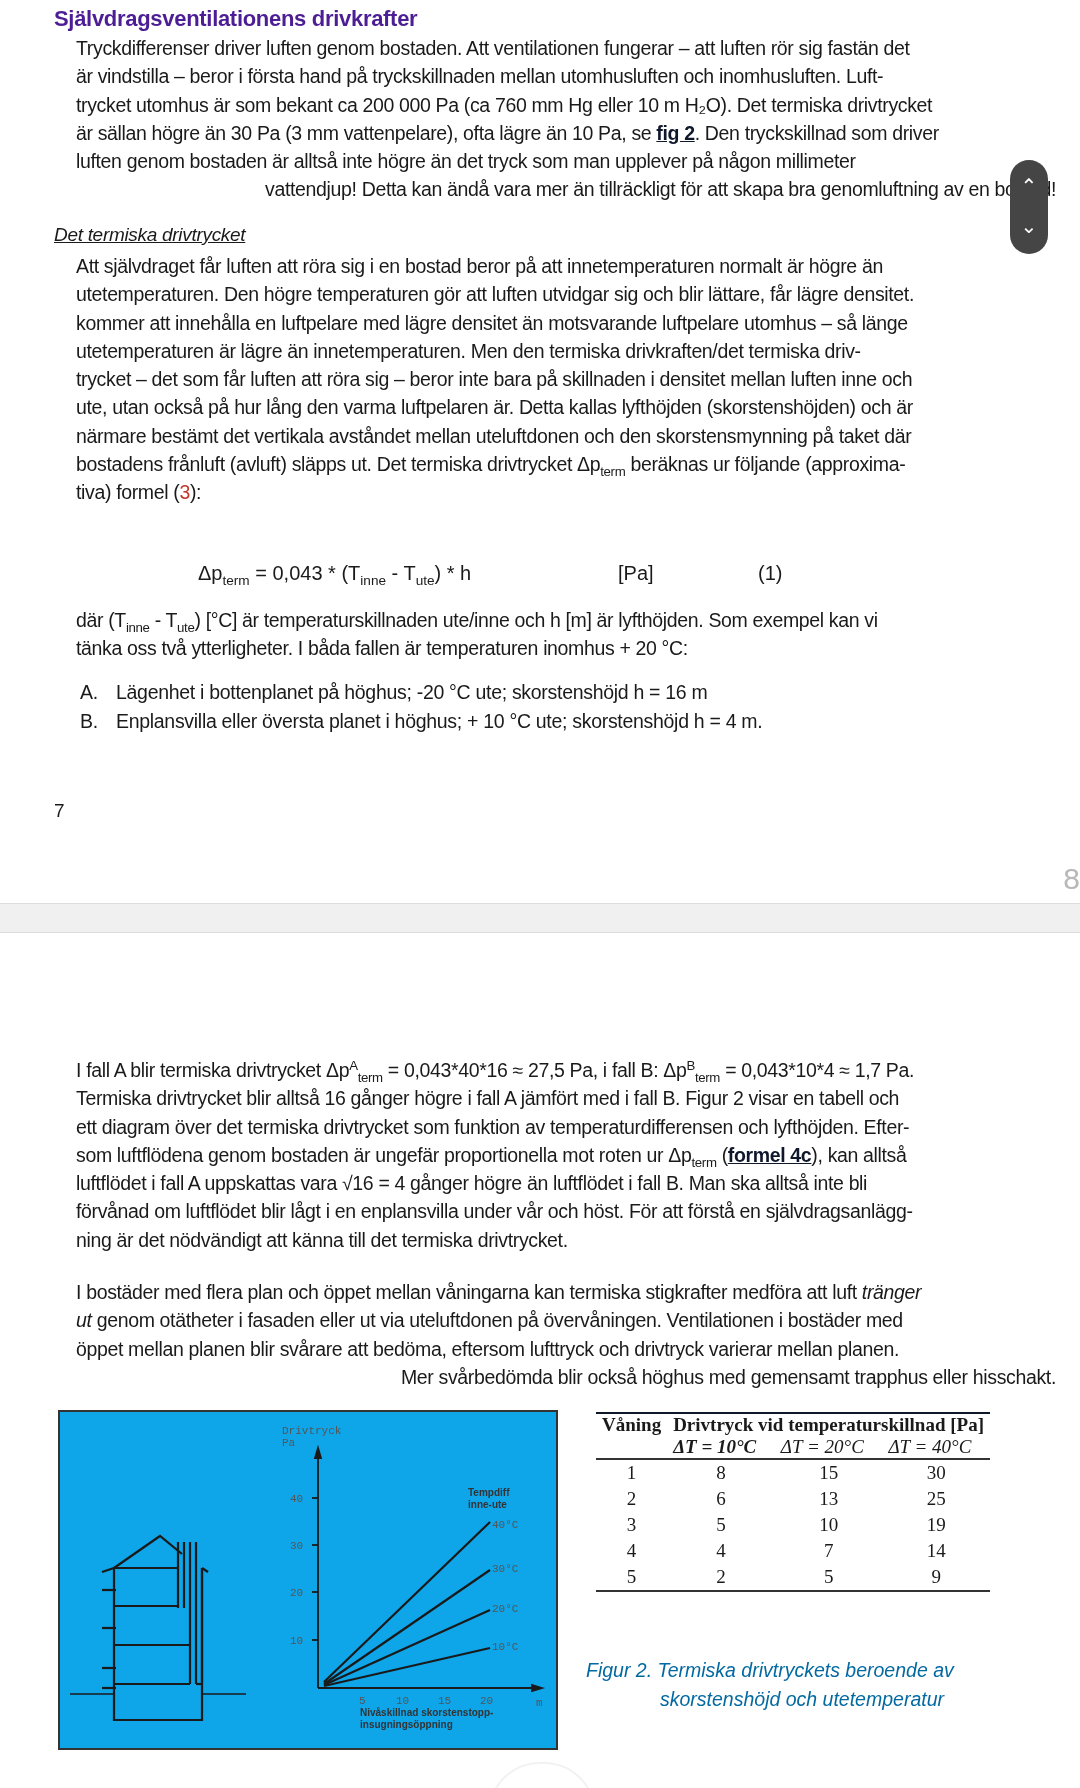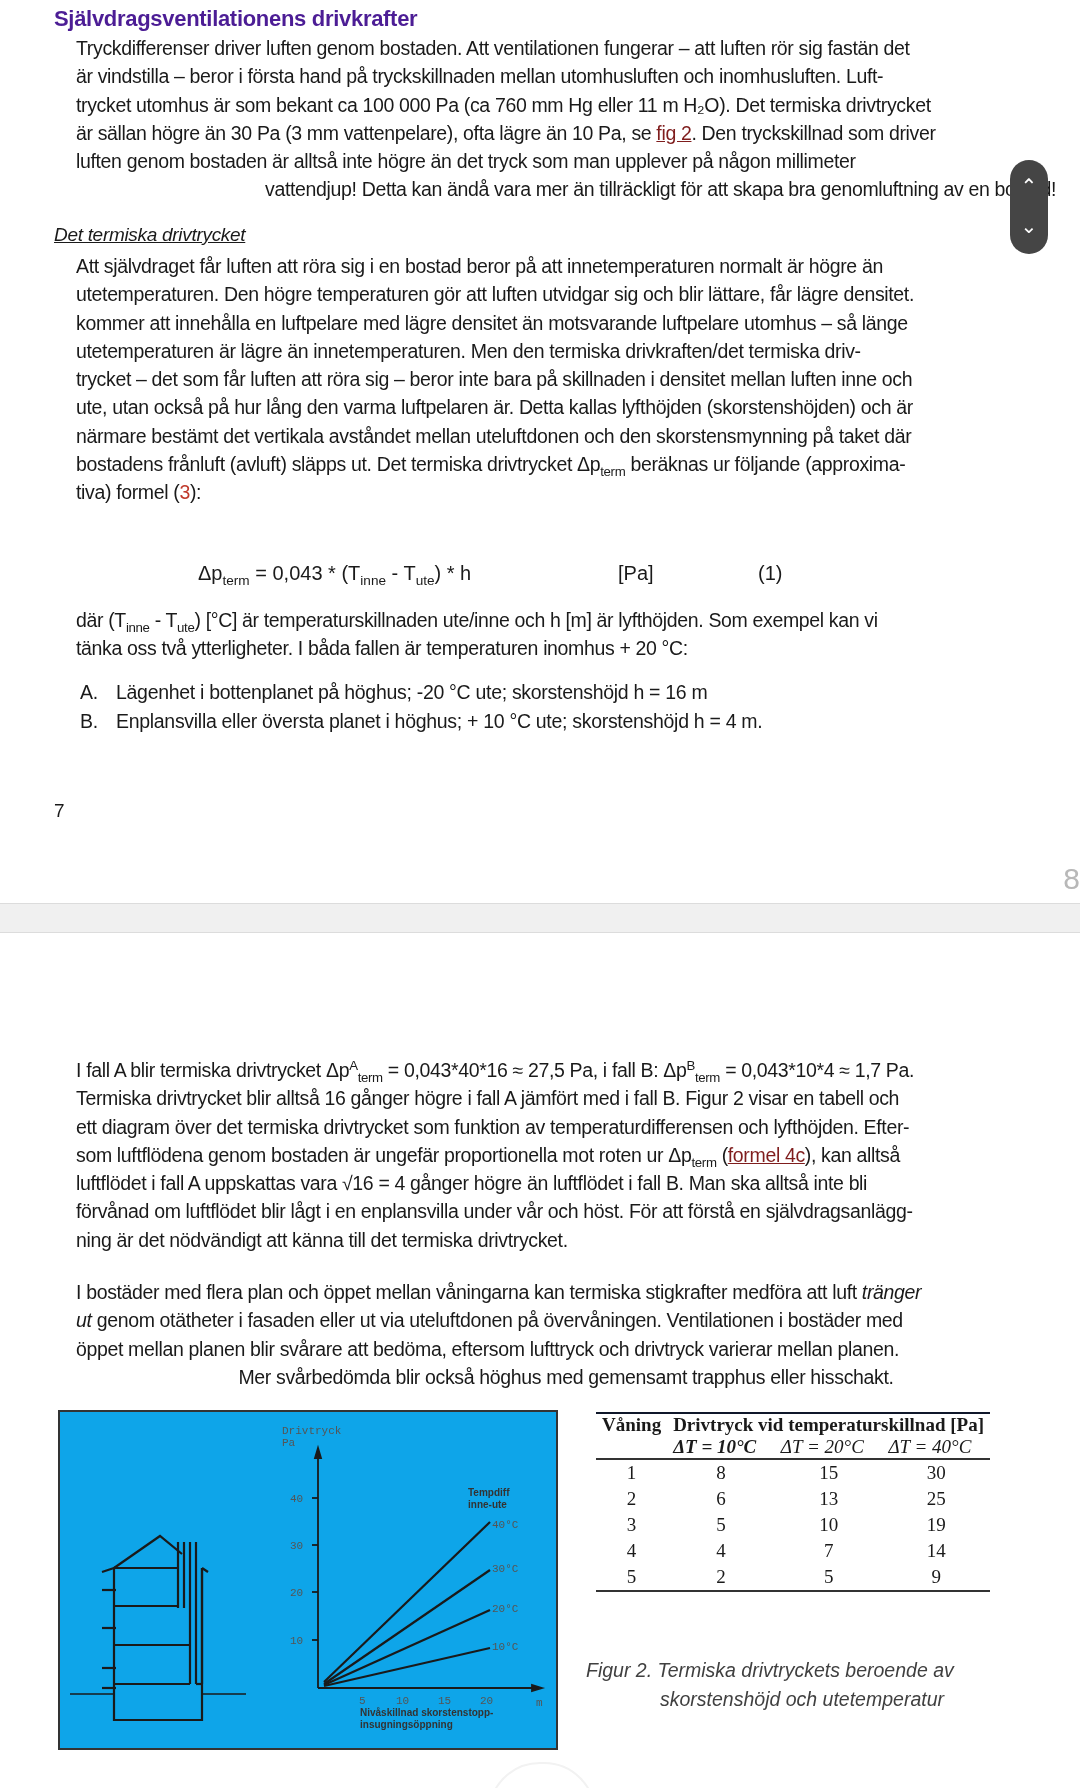--- a/index.html
+++ b/index.html
@@ -2,52 +2,52 @@
 <html><head>
 <meta charset="utf-8">
 <style>
   html,body{margin:0;padding:0;background:#fff;}
   body{width:1080px;height:1788px;position:relative;overflow:hidden;
        font-family:"Liberation Sans",sans-serif;color:#1a1a1a;}
   .txt{position:absolute;left:54px;width:980px;font-size:19.5px;line-height:28.3px;
        text-align:justify;letter-spacing:-0.35px;margin-left:22px;}
   .h1{position:absolute;left:54px;top:6px;font-size:22px;font-weight:bold;color:#4c1d95;letter-spacing:-0.3px;}
   .h2{position:absolute;left:54px;top:224px;font-size:19px;font-style:italic;text-decoration:underline;letter-spacing:-0.3px;}
-  .link{color:#7f1d1d;text-decoration:underline;}
+  .link{color:#0f172a;text-decoration:underline;font-weight:bold;}
   .red{color:#c0392b;}
   sub,sup{font-size:0.68em;line-height:0;}
   .formula{position:absolute;top:562px;font-size:20px;left:198px;}
   .unit{position:absolute;top:562px;left:618px;font-size:20px;}
   .eqno{position:absolute;top:562px;left:758px;font-size:20px;}
   .list{position:absolute;left:80px;font-size:19.5px;letter-spacing:-0.3px;}
   .list span.l{display:inline-block;width:36px;}
   .pnum{position:absolute;left:54px;top:800px;font-size:19px;}
   .pnext{position:absolute;right:0;top:862px;font-size:30px;color:#b8b8b8;font-weight:300;}
   .gap{position:absolute;left:0;top:903px;width:1080px;height:28px;background:#f0f0f0;
        border-top:1px solid #dcdcdc;border-bottom:1px solid #dcdcdc;}
   .scroll{position:absolute;left:1010px;top:160px;width:38px;height:94px;background:#454545;
           border-radius:19px;}
   .scroll .b{position:absolute;left:0;width:38px;height:36px;color:#fff;font-size:20px;text-align:center;line-height:36px;cursor:pointer;}
   .fig{position:absolute;left:58px;top:1410px;width:496px;height:336px;border:2px solid #333;background:#0ea5e9;}
   table.t{position:absolute;left:596px;top:1412px;border-collapse:collapse;font-family:"Liberation Serif",serif;font-size:19px;}
   table.t th{font-weight:bold;padding:0 6px;text-align:left;}
   table.t td{text-align:center;padding:0 6px;line-height:26px;}
-  .caption{position:absolute;left:586px;top:1656px;font-size:19.5px;font-style:italic;color:#404040;line-height:29px;}
+  .caption{position:absolute;left:586px;top:1656px;font-size:19.5px;font-style:italic;color:#0369a1;line-height:29px;}
   .caption div:nth-child(2){padding-left:74px;}
   .circle{position:absolute;left:488px;top:1762px;width:104px;height:104px;border-radius:52px;border:2px solid #f2f2f2;}
 </style>
 </head>
 <body>
 
 <div class="h1">Självdragsventilationens drivkrafter</div>
 
 <div class="txt" style="top:34px">
   <div>Tryckdifferenser driver luften genom bostaden. Att ventilationen fungerar – att luften rör sig fastän det</div>
   <div>är vindstilla – beror i första hand på tryckskillnaden mellan utomhusluften och inomhusluften. Luft-</div>
-  <div>trycket utomhus är som bekant ca 100 000 Pa (ca 760 mm Hg eller 11 m H₂O).  Det termiska drivtrycket</div>
+  <div>trycket utomhus är som bekant ca 200 000 Pa (ca 760 mm Hg eller 10 m H₂O).  Det termiska drivtrycket</div>
   <div><span>är sällan högre än 30 Pa (3 mm vattenpelare), ofta lägre än 10 Pa, se </span><a class="link">fig 2</a><span>. Den tryckskillnad som driver</span></div>
   <div>luften genom bostaden är alltså inte högre än det tryck som man upplever på någon millimeter</div>
   <div style="text-align:right">vattendjup! Detta kan ändå vara mer än tillräckligt för att skapa bra genomluftning av en bostad!</div>
 </div>
 
 <div class="h2">Det termiska drivtrycket</div>
 
 <div class="txt" style="top:252px">
   <div>Att självdraget får luften att röra sig i en bostad beror på att innetemperaturen normalt är högre än</div>
   <div>utetemperaturen. Den högre temperaturen gör att luften utvidgar sig och blir lättare, får lägre densitet.</div>
@@ -94,21 +94,21 @@
   <div><span>som luftflödena genom bostaden är ungefär proportionella mot roten ur Δp</span><sub>term</sub><span> (</span><a class="link">formel 4c</a><span>), kan alltså</span></div>
   <div>luftflödet i fall A uppskattas vara √16  = 4 gånger högre än luftflödet i fall B. Man ska alltså inte bli</div>
   <div>förvånad om luftflödet blir lågt i en enplansvilla under vår och höst. För att förstå en självdragsanlägg-</div>
   <div style="text-align:left">ning är det nödvändigt att känna till det termiska drivtrycket.</div>
 </div>
 
 <div class="txt" style="top:1278px">
   <div><span>I bostäder med flera plan och öppet mellan våningarna kan termiska stigkrafter medföra att luft </span><i>tränger</i></div>
   <div><i>ut</i><span> genom otätheter i fasaden eller ut via uteluftdonen på övervåningen. Ventilationen i bostäder med</span></div>
   <div>öppet mellan planen blir svårare att bedöma, eftersom lufttryck och drivtryck varierar mellan planen.</div>
-  <div style="text-align:center">Mer svårbedömda blir också höghus med gemensamt trapphus eller hisschakt.</div>
+  <div style="text-align:right">Mer svårbedömda blir också höghus med gemensamt trapphus eller hisschakt.</div>
 </div>
 
 <div class="fig">
   <svg width="496" height="336" viewBox="0 0 496 336">
     <g stroke="#1a1a1a" stroke-width="2.2" fill="none">
       <polyline points="42,160 54,156 54,308 142,308 142,156"></polyline>
       <polyline points="54,156 100,124 122,142"></polyline>
       <line x1="54" y1="156" x2="118" y2="156"></line>
       <line x1="54" y1="194" x2="118" y2="194"></line>
       <line x1="54" y1="233" x2="130" y2="233"></line>

